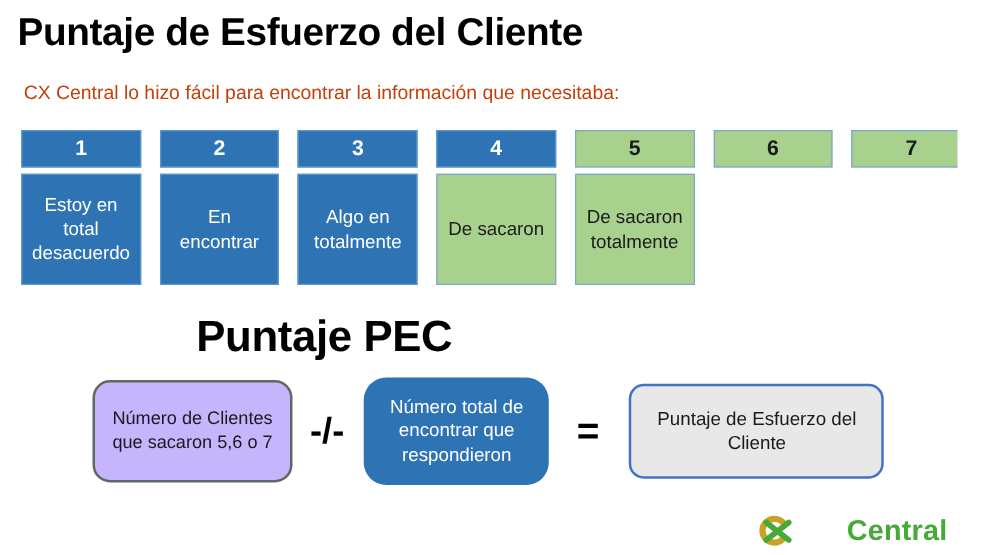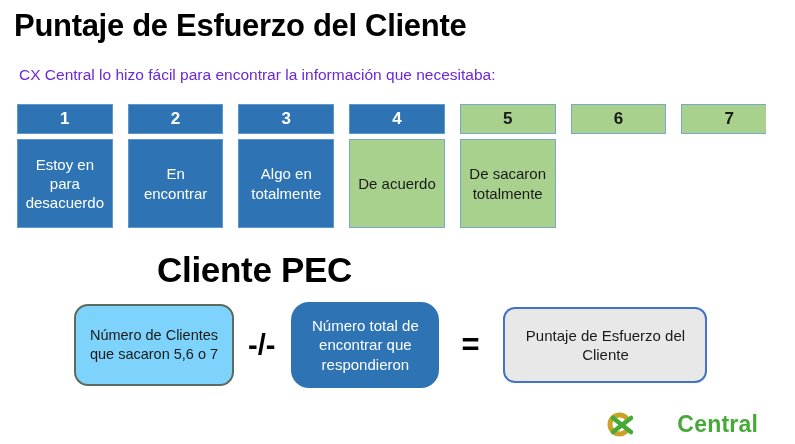--- a/index.html
+++ b/index.html
@@ -22,21 +22,21 @@
     font-weight: 800;
     letter-spacing: -0.3px;
     color: #000000;
   }
 
   .subtitle {
     position: absolute;
     left: 19px;
     top: 66px;
     font-size: 15.5px;
-    color: #6d28d9;
+    color: #c2410c;
   }
 
   .scale-grid {
     position: absolute;
     left: 17px;
     top: 104px;
     width: 760px;
     display: grid;
     grid-template-columns: repeat(7, 1fr);
     column-gap: 15px;
@@ -96,21 +96,21 @@
     display: flex;
     align-items: center;
     justify-content: center;
     text-align: center;
     line-height: 1.3;
   }
   .pill-green {
     width: 160px;
     height: 82px;
     border-radius: 14px;
-    background: #7dd3fc;
+    background: #c4b5fd;
     border: 2.5px solid #5c6b5c;
     color: #1a1a1a;
     font-size: 14.5px;
     padding: 4px 10px;
   }
   .pill-blue {
     width: 148px;
     height: 86px;
     border-radius: 18px;
     background: #2e74b5;
@@ -163,28 +163,28 @@
   <p class="subtitle">CX Central lo hizo fácil para encontrar la información que necesitaba:</p>
 
   <div class="scale-grid" id="scale-grid">
       <div class="num-cell cell-blue">1</div>
       <div class="num-cell cell-blue">2</div>
       <div class="num-cell cell-blue">3</div>
       <div class="num-cell cell-blue">4</div>
       <div class="num-cell cell-green">5</div>
       <div class="num-cell cell-green">6</div>
       <div class="num-cell cell-green">7</div>
-      <div class="label-cell cell-blue">Estoy en para desacuerdo</div>
+      <div class="label-cell cell-blue">Estoy en total desacuerdo</div>
       <div class="label-cell cell-blue">En encontrar</div>
       <div class="label-cell cell-blue">Algo en totalmente</div>
-      <div class="label-cell cell-green">De acuerdo</div>
+      <div class="label-cell cell-green">De sacaron</div>
       <div class="label-cell cell-green">De sacaron totalmente</div>
     </div>
 
-  <h2 class="pec-heading">Cliente PEC</h2>
+  <h2 class="pec-heading">Puntaje PEC</h2>
 
   <div class="formula-row">
     <div class="pill pill-green">Número de Clientes que sacaron 5,6 o 7</div>
     <div class="operator op-div">-/-</div>
     <div class="pill pill-blue">Número total de encontrar que respondieron</div>
     <div class="operator op-eq">=</div>
     <div class="pill pill-gray">Puntaje de Esfuerzo del Cliente</div>
   </div>
 
   <div class="logo">

